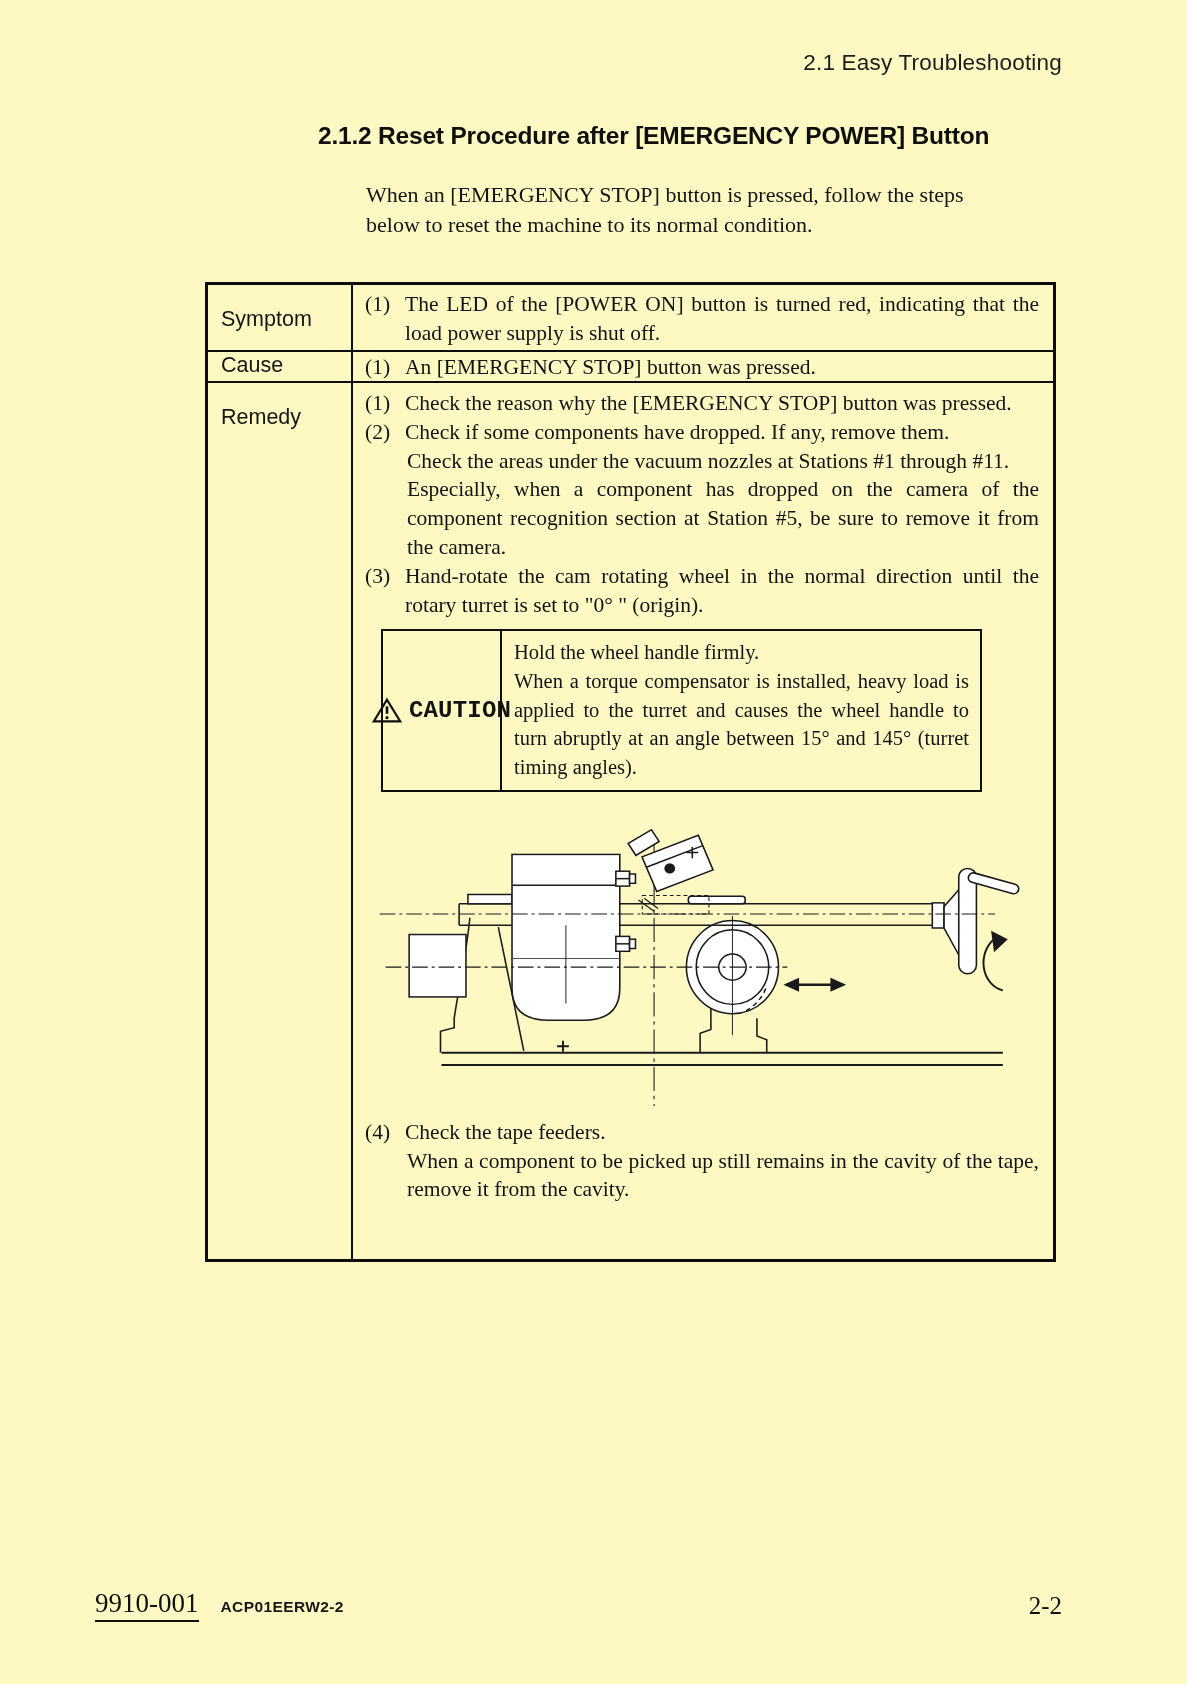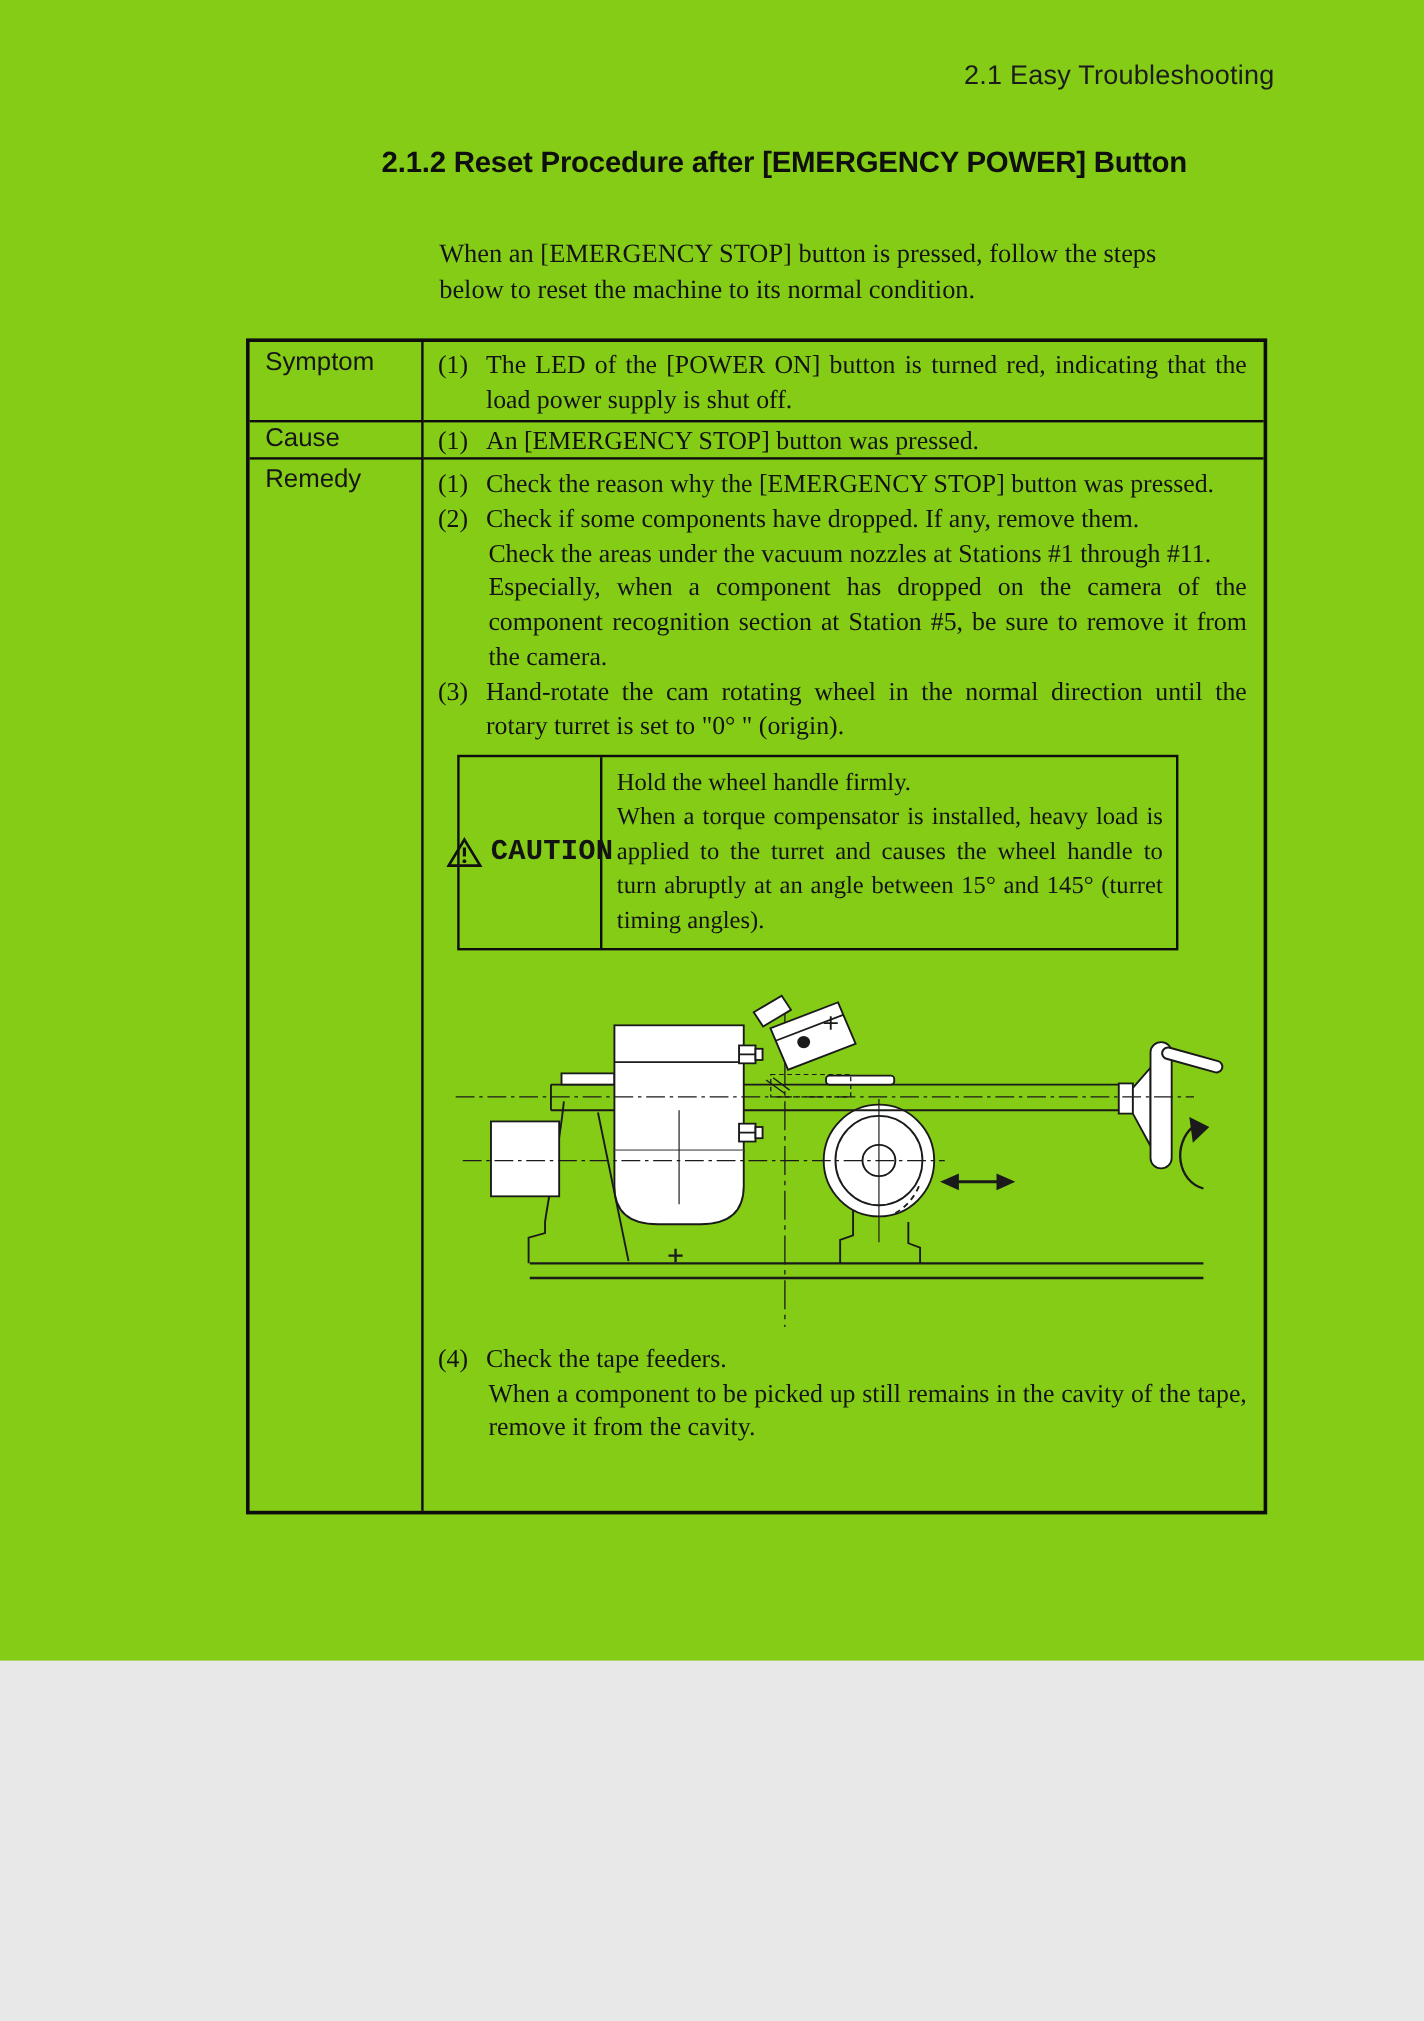--- a/index.html
+++ b/index.html
@@ -1,45 +1,45 @@
 <!DOCTYPE html>
 <html><head>
 <meta charset="utf-8">
 <style>
   html,body{margin:0;padding:0;background:#e8e8e8;}
   *{box-sizing:border-box;}
   .page{
-    position:relative;width:1187px;height:1384px;background:#84cc16;
+    position:relative;width:1187px;height:1684px;background:#fef9c3;
     margin:0 auto;overflow:hidden;color:#141414;
     font-family:"Liberation Serif", serif;
   }
   .hdr{
     position:absolute;top:50px;right:125px;
     font-family:"Liberation Sans", sans-serif;
     font-size:22.5px;color:#1c1c1c;letter-spacing:.2px;
   }
   .title{
     position:absolute;left:318px;top:122px;margin:0;
     font-family:"Liberation Sans", sans-serif;
     font-size:24.5px;font-weight:700;letter-spacing:-0.2px;color:#0f0f0f;
   }
   .intro{
-    position:absolute;left:366px;top:196px;width:648px;margin:0;
+    position:absolute;left:366px;top:180px;width:648px;margin:0;
     font-size:22px;line-height:1.36;color:#141414;
   }
   
   .tbl{
     position:absolute;left:205px;top:282px;width:851px;height:980px;
     border:3px solid #0d0d0d;
     display:grid;grid-template-columns:145px 1fr;grid-template-rows:65px 31px 1fr;
   }
   .cell{overflow:hidden;}
   .lbl{
     font-family:"Liberation Sans", sans-serif;font-size:21.5px;color:#161616;
-    padding:4px 10px 0 13px;border-right:2.5px solid #0d0d0d;
+    padding:22px 10px 0 13px;border-right:2.5px solid #0d0d0d;
   }
   .cnt{font-size:21.5px;line-height:1.34;padding:5px 14px 0 12px;color:#131313;}
   .r2{border-top:2.5px solid #0d0d0d;padding-top:1px;}
   .r3{border-top:2.5px solid #0d0d0d;}
   .remedy{display:flex;flex-direction:column;min-height:0;padding-top:6px;}
   .step{display:flex;margin:0;}
   .num{flex:none;width:40px;}
   .stext{flex:1;text-align:justify;}
   .detail{margin:0 0 0 42px;text-align:justify;}
   

